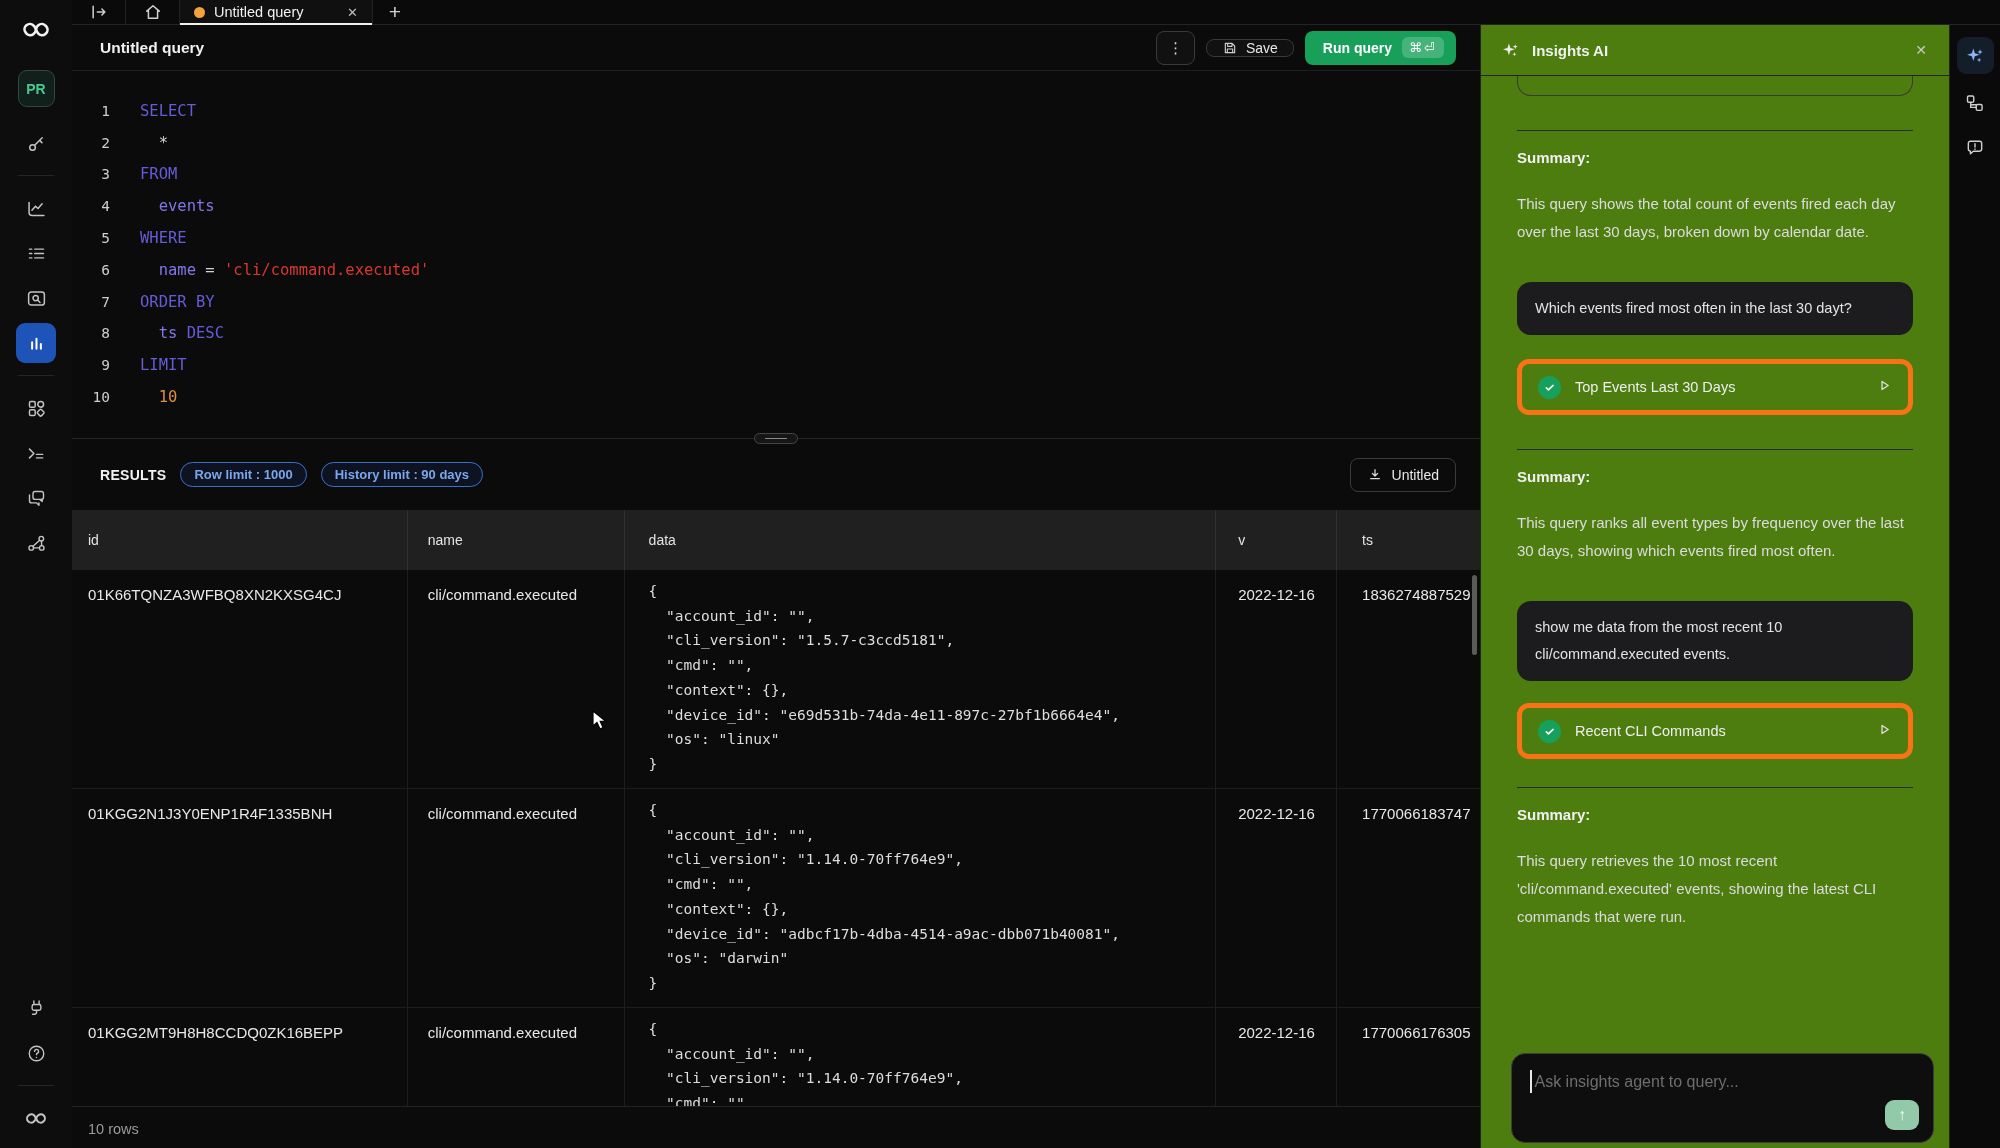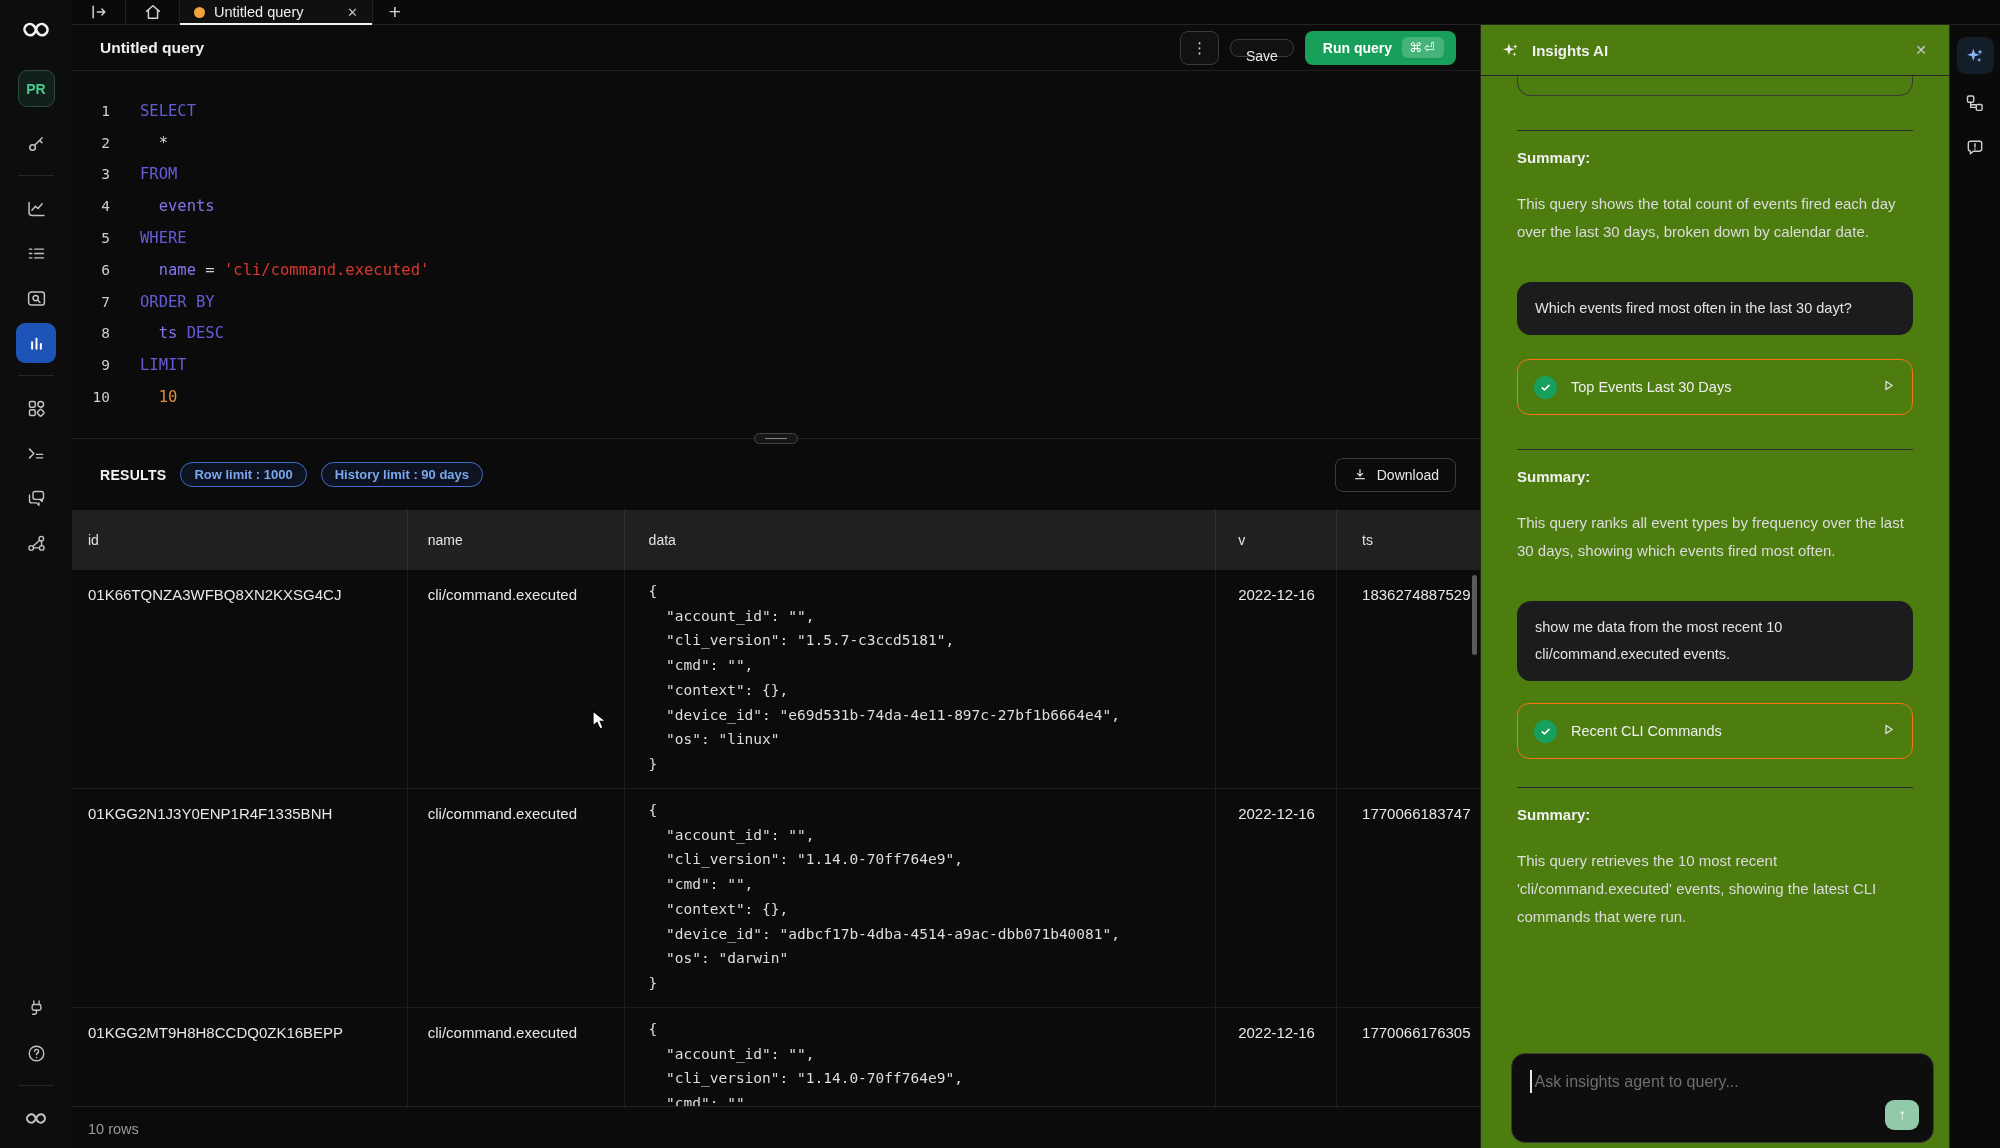--- a/index.html
+++ b/index.html
@@ -37,21 +37,21 @@
   
   .lower { flex:1; display:flex; }
   .main { width:1409px; flex:0 0 1409px; display:flex; flex-direction:column; background:#0b0b0b; border-right:1px solid #242424; position:relative; }
 
   .main-header { height:46px; border-bottom:1px solid #1f1f1f; display:flex; align-items:center; padding:0 24px 0 28px; }
   .mh-title { font-size:15.5px; font-weight:600; color:#f0f0f0; }
   .mh-right { margin-left:auto; display:flex; align-items:center; gap:11px; }
   .btn-kebab { width:39px; height:34px; border:1px solid #3a3a3a; border-radius:8px; background:#111; color:#d8d8d8;
     font-size:15px; display:flex; align-items:center; justify-content:center; }
   .btn-save { height:18px; border:1px solid #3a3a3a; border-radius:8px; background:#111; color:#e8e8e8;
-    font-size:14px; display:flex; align-items:center; gap:8px; padding:0 15px;flex-direction:column; }
+    font-size:14px; display:flex; align-items:center; gap:8px; padding:0 15px; }
   .btn-save svg { stroke:#d0d0d0; }
   .btn-run { height:34px; border:none; border-radius:8px; background:#18a05a; color:#fff; font-size:14px; font-weight:600;
     display:flex; align-items:center; gap:10px; padding:0 12px 0 18px; }
   .run-badge { background:rgba(255,255,255,0.20); border-radius:6px; padding:3px 7px; font-size:13px; font-weight:400;
     font-family:"DejaVu Sans", sans-serif; letter-spacing:2px; }
 
   
   .editor { height:367px; padding-top:24px; font-family:"DejaVu Sans Mono", monospace; font-size:15.5px; position:relative; }
   .cl { display:flex; height:31.8px; align-items:center; }
   .ln { flex:0 0 38px; text-align:right; color:#cfcfcf; font-size:14.5px; }
@@ -90,21 +90,21 @@
   .panel { width:468px; flex:0 0 468px; background:#4d7c0f; display:flex; flex-direction:column; position:relative; }
   .ip-header { height:51px; border-bottom:1px solid #242424; display:flex; align-items:center; padding:0 22px 0 20px; gap:12px; }
   .ip-title { font-size:15px; font-weight:600; color:#f0f0f0; }
   .ip-close { margin-left:auto; color:#c9c9c9; font-size:14px; }
   .ip-scroll { flex:1; overflow:hidden; padding:0 36px; position:relative; }
   .partial-card { height:20px; border:1px solid #3a3a3a; border-top:none; border-radius:0 0 14px 14px; }
   .ip-divider { height:1px; background:#2a2a2a; margin-top:34px; }
   .ip-sumlabel { margin-top:18px; font-size:15px; font-weight:bold; color:#f0f0f0; }
   .ip-sumtext { margin-top:24px; font-size:15px; line-height:28px; color:#dcdcdc; }
   .ip-bubble { margin-top:36px; background:#1c1c1e; border-radius:14px; padding:13px 18px; font-size:14.5px; line-height:27px; color:#e3e3e3; }
-  .ip-card { margin-top:24px; height:56px; border:1px solid #f97316; border-radius:12px; display:flex; align-items:center; padding:0 16px; }
+  .ip-card { margin-top:24px; height:56px; border:5px solid #f97316; border-radius:12px; display:flex; align-items:center; padding:0 16px; }
   .chk { width:23px; height:23px; border-radius:50%; background:#17a05c; display:flex; align-items:center; justify-content:center; flex:0 0 auto; }
   .ip-card-label { margin-left:14px; font-size:14.5px; color:#efefef; }
   .ip-play { margin-left:auto; }
   .mt22 { margin-top:22px; } .mt28 { margin-top:28px; } .mt38 { }
   .ip-inputbox { position:absolute; left:30px; right:15px; bottom:8px; height:90px; border:1px solid #3c3c3c; border-radius:14px;
     background:#0e0e0e; padding:16px 16px 0 18px; }
   .ip-input-line { display:flex; align-items:center; }
   .caret { width:1.5px; height:23px; background:#e8e8e8; margin-right:3px; }
   .placeholder { color:#6e6e6e; font-size:16px; }
   .send-btn { position:absolute; right:14px; bottom:12px; width:34px; height:30px; border-radius:9px; background:#92c9a9;
@@ -308,21 +308,21 @@
 
         <div class="rtoolbar">
           <div class="split-handle"></div>
           <span class="r-label">RESULTS</span>
           <span class="pill">Row limit : 1000</span>
           <span class="pill">History limit : 90 days</span>
           <button class="btn-download">
             <svg width="16" height="16" viewBox="0 0 24 24" fill="none" stroke-width="1.9" stroke-linecap="round" stroke-linejoin="round">
               <path d="M12 4 v9 M8 9.5 L12 13.5 L16 9.5 M5.5 17.5 h13"></path>
             </svg>
-            <span>Download</span>
+            <span>Untitled</span>
           </button>
         </div>
 
         <div class="thead">
           <div class="th c-id">id</div>
           <div class="th c-name">name</div>
           <div class="th c-data">data</div>
           <div class="th c-v">v</div>
           <div class="th c-ts">ts</div>
         </div>

